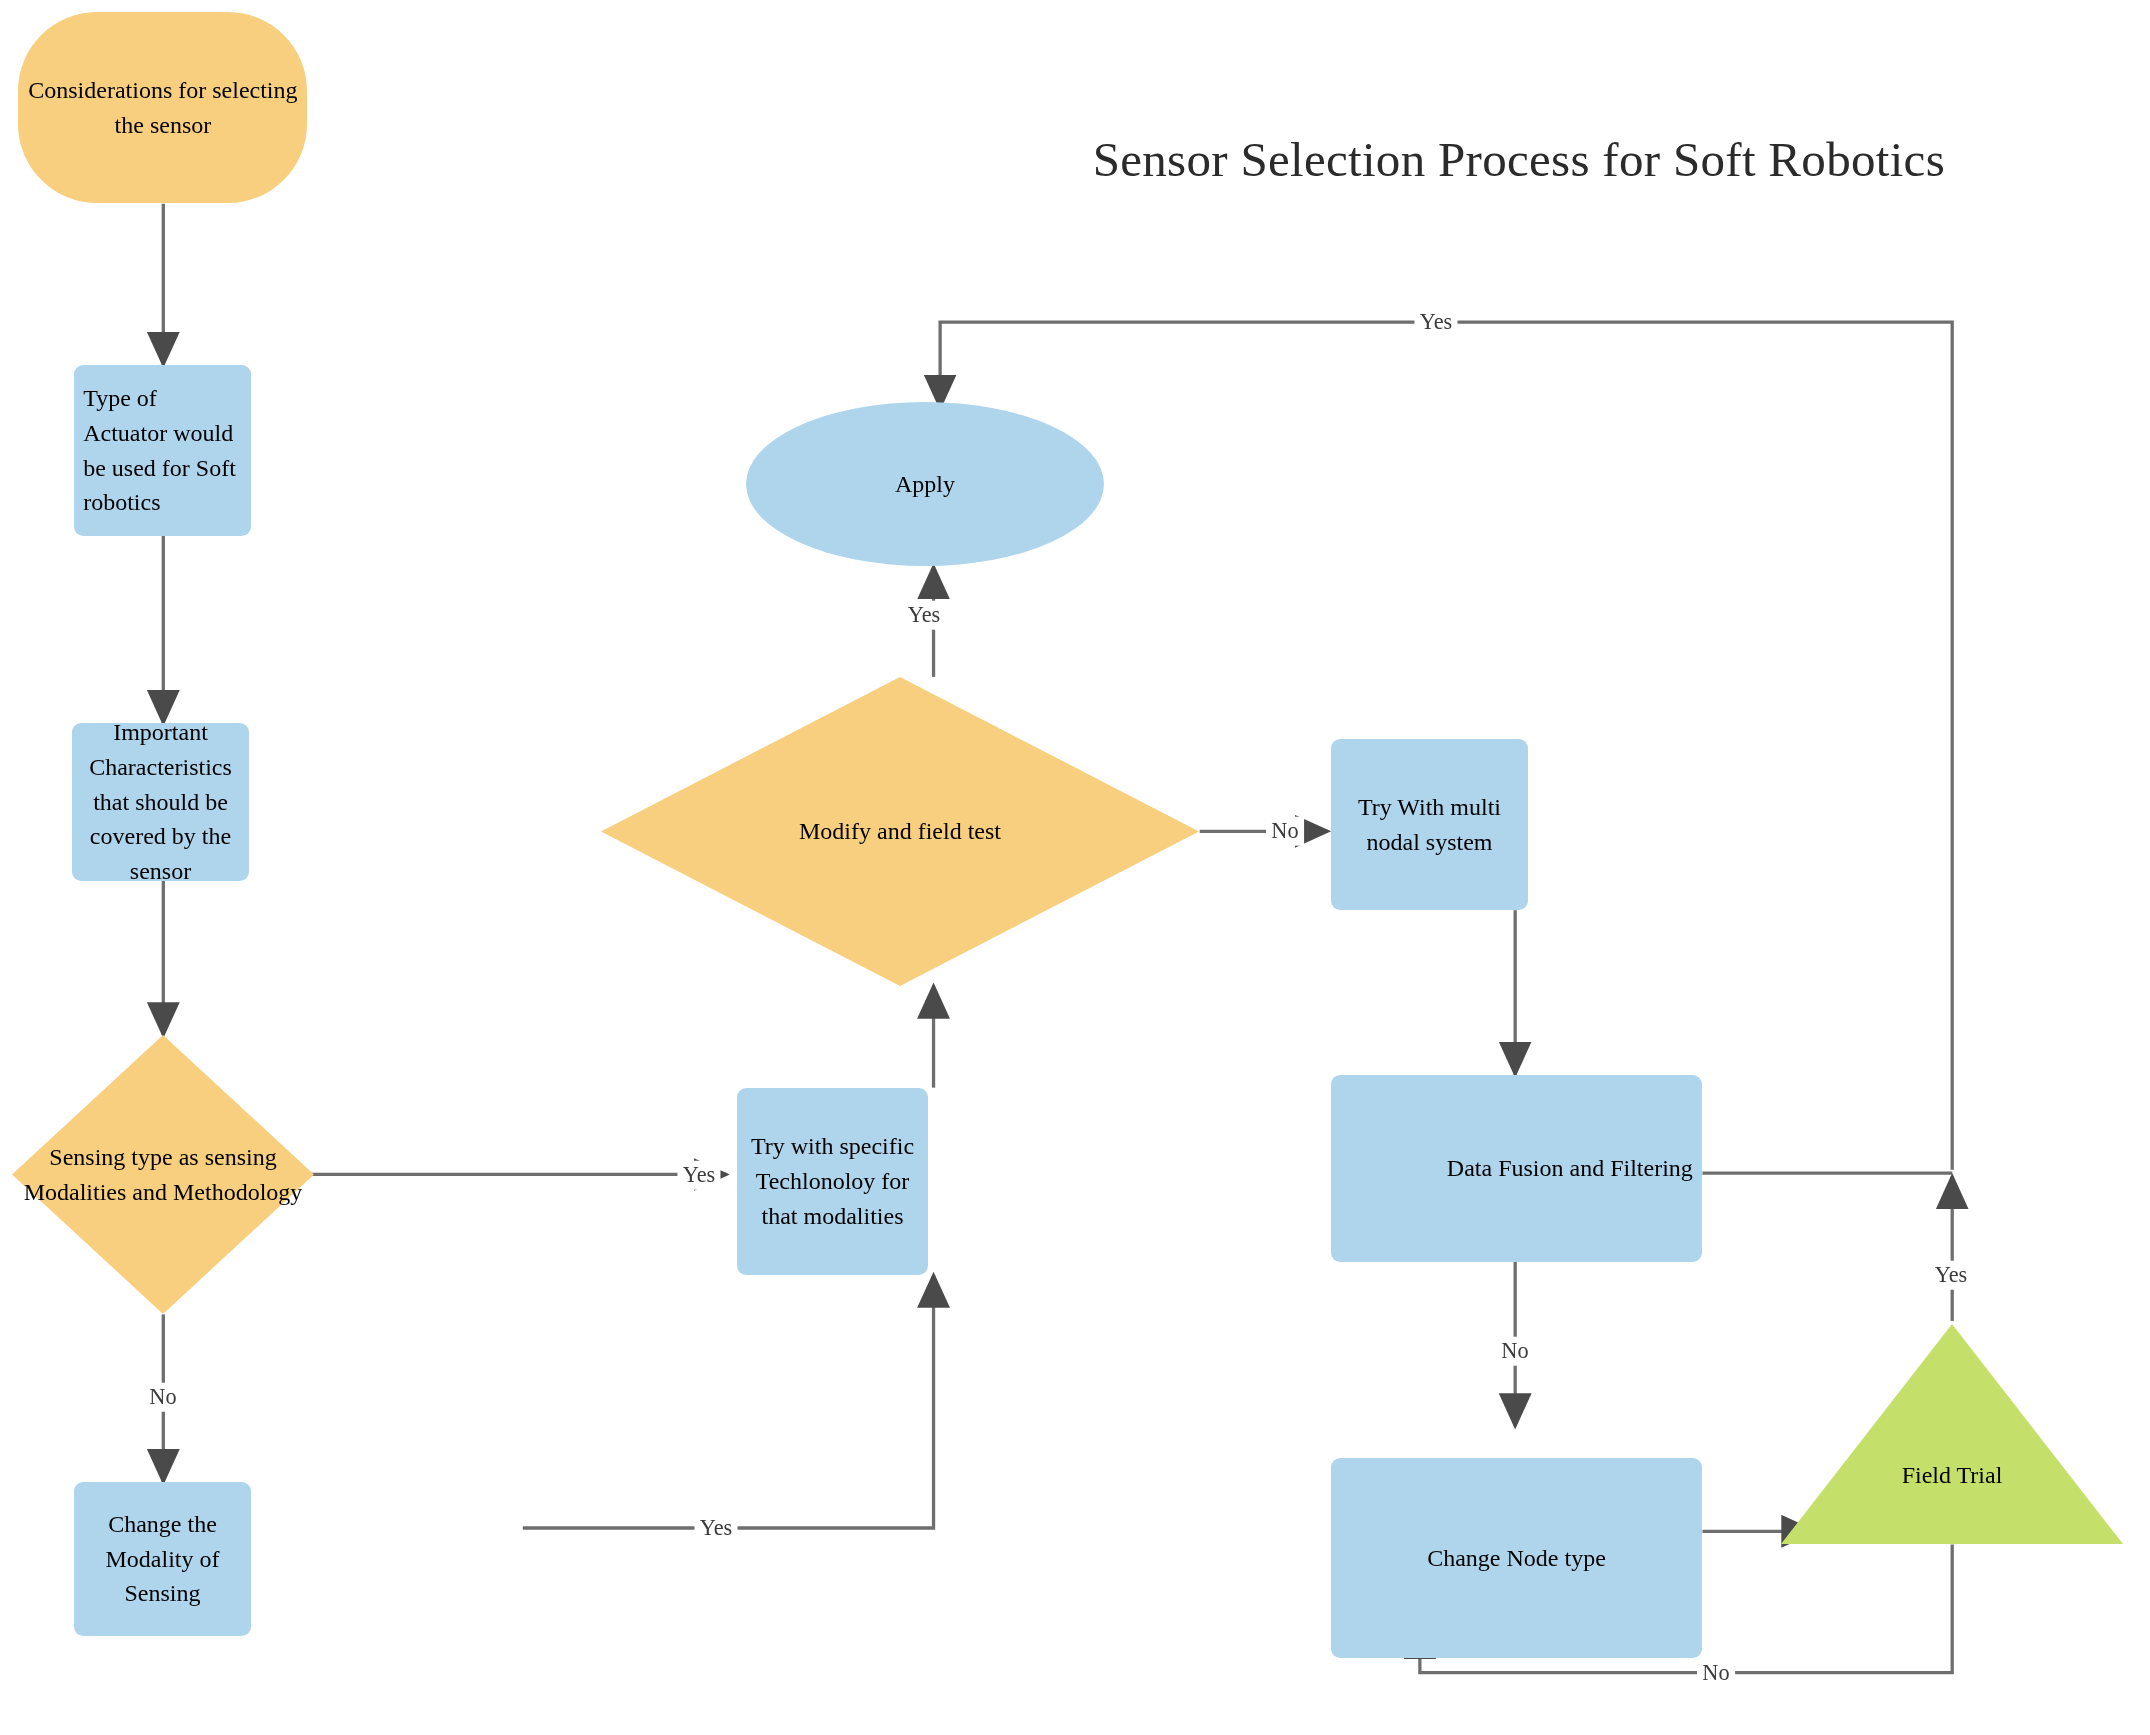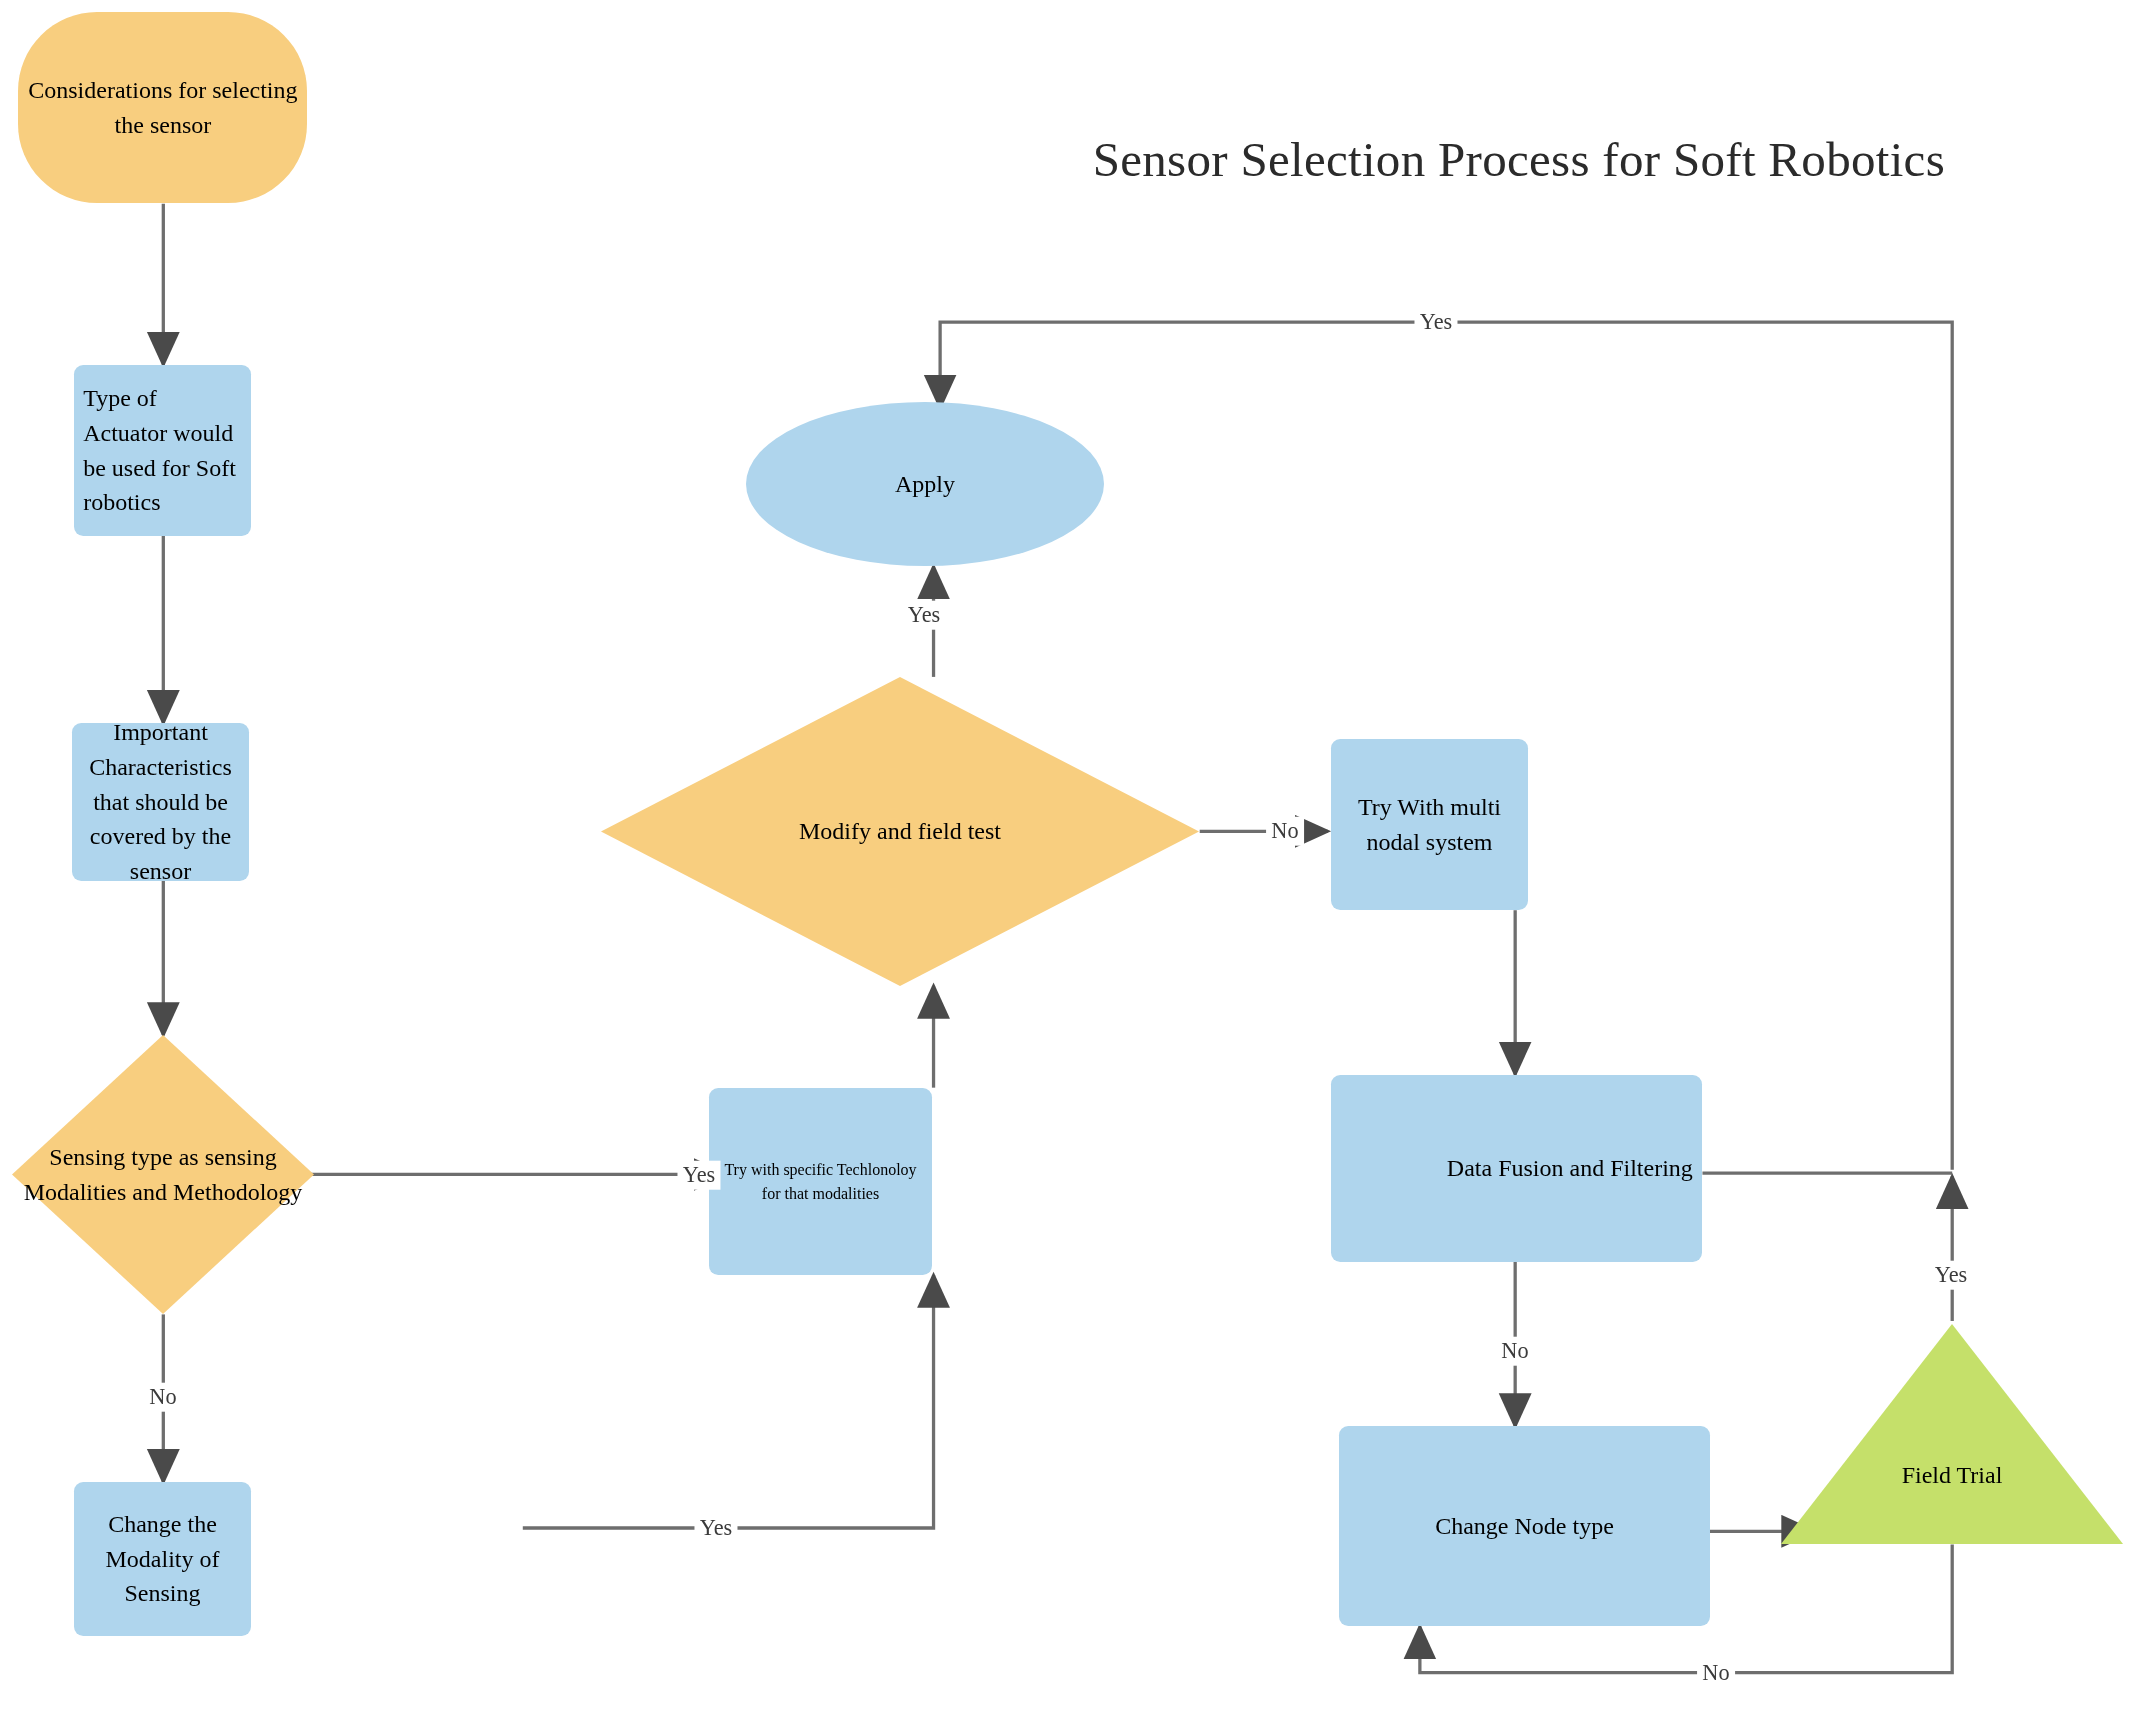--- a/index.html
+++ b/index.html
@@ -166,42 +166,42 @@
 
   <div class="node shape-diamond" style="left:12px; top:1035px; width:302px; height:279px; font-size:24px;">
     <div class="dia"></div>
     <div class="txt">Sensing type as sensing Modalities and Methodology</div>
   </div>
 
   <div class="node shape-process" style="left:74px; top:1482px; width:177px; height:154px; font-size:24px;">
     <div class="txt">Change the Modality of Sensing</div>
   </div>
 
-  <div class="node shape-process" style="left:709px; top:1088px; width:223px; height:187px; font-size:16px;">
+  <div class="node shape-process" style="left:737px; top:1088px; width:191px; height:187px; font-size:24px;">
     <div class="txt">Try with specific Techlonoloy for that modalities</div>
   </div>
 
   <div class="node shape-diamond" style="left:601px; top:677px; width:598px; height:309px; font-size:24px;">
     <div class="dia"></div>
     <div class="txt">Modify and field test</div>
   </div>
 
   <div class="node shape-ellipse" style="left:746px; top:402px; width:358px; height:164px; font-size:24px;">
     <div class="txt">Apply</div>
   </div>
 
   <div class="node shape-process" style="left:1331px; top:739px; width:197px; height:171px; font-size:24px;">
     <div class="txt">Try With multi nodal system</div>
   </div>
 
   <div class="node shape-process" style="left:1331px; top:1075px; width:371px; height:187px; font-size:24px; justify-content:flex-start; text-align:right;">
     <div class="txt">Data Fusion and Filtering</div>
   </div>
 
-  <div class="node shape-process" style="left:1331px; top:1426px; width:371px; height:200px; font-size:24px;margin-left:8px;">
+  <div class="node shape-process" style="left:1331px; top:1458px; width:371px; height:200px; font-size:24px;">
     <div class="txt">Change Node type</div>
   </div>
 
   <div class="node shape-triangle" style="left:1781px; top:1324px; width:342px; height:220px; font-size:24px;">
     <div class="tri"></div>
     <div class="txt">Field Trial</div>
   </div>
 
   <div class="edge-label" style="left:1436px; top:322px;">Yes</div>
 

